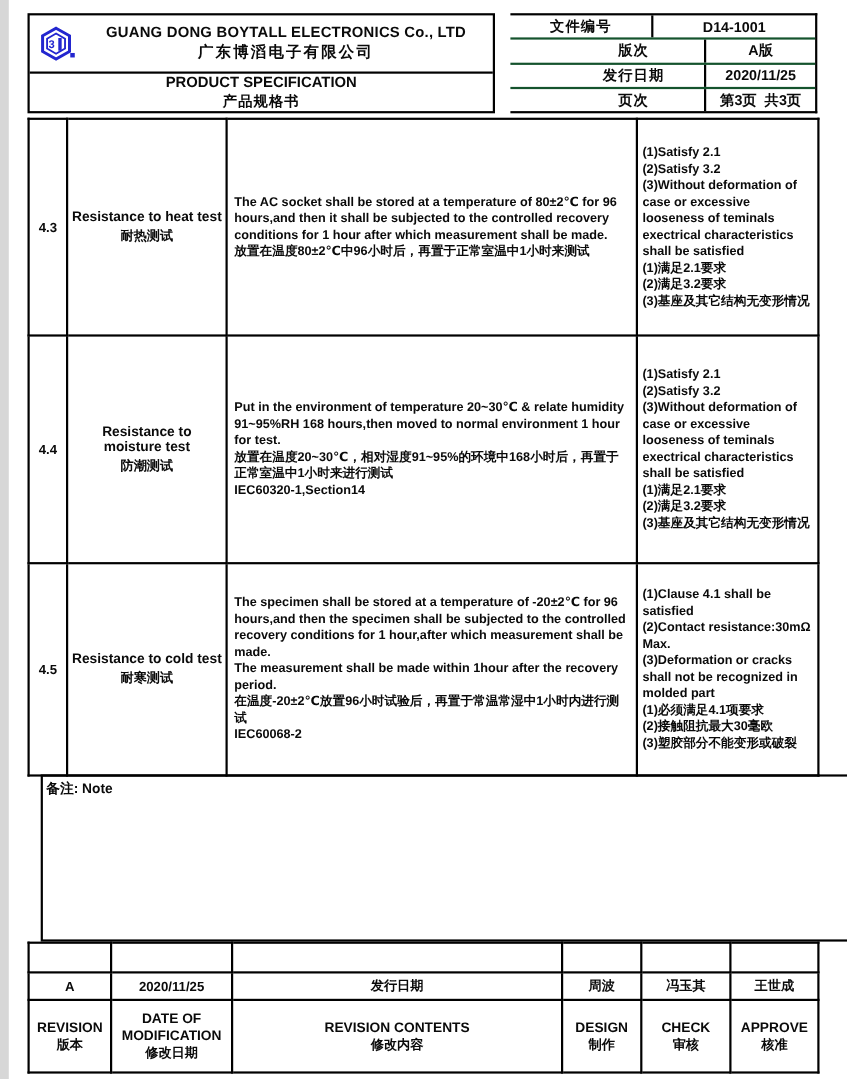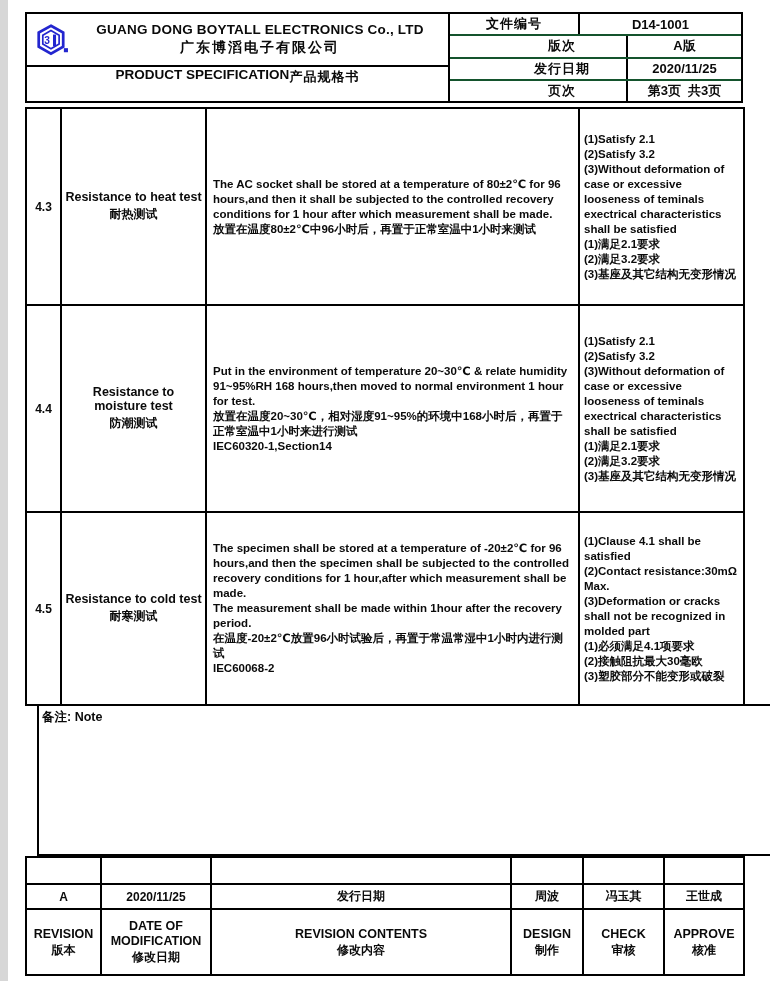--- a/index.html
+++ b/index.html
@@ -12,24 +12,24 @@
   .scan-edge { position: absolute; left: 0; top: 0; width: 8px; height: 981px; background: #d7d7d7; }
 
   
   .header { position: absolute; left: 25px; top: 12px; width: 718px; height: 91px; display: flex; }
   .header-left { width: 425px; height: 100%; border: 2px solid #000; display: flex; flex-direction: column; }
   .company-row { height: 53px; border-bottom: 2px solid #000; display: flex; align-items: center; }
   .logo-wrap { width: 48px; display: flex; justify-content: center; align-items: center; padding-left: 4px; }
   .company-names { flex: 1; text-align: center; padding-right: 3px; }
   .company-en { font-size: 13.5px; font-weight: bold; letter-spacing: .2px; }
   .company-cn { font-size: 14px; font-weight: bold; letter-spacing: 2px; margin-top: 2px; }
-  .title-row { flex: 1; display: flex; flex-direction: row; justify-content: center; text-align: center; }
+  .title-row { flex: 1; display: flex; flex-direction: column; justify-content: center; text-align: center; }
   .title-en { font-size: 13.5px; font-weight: bold; }
   .title-cn { font-size: 13px; font-weight: bold; letter-spacing: 1px; margin-top: 1px; }
-  .header-right { flex: 1; height: 100%; border: 2px solid #000; border-left: none; display: flex; flex-direction: column; }
+  .header-right { flex: 1; height: 100%; border: 2px solid #000; border-left: none; display: flex; flex-direction: column; margin-left: 14px; }
   .meta-row { flex: 1; display: flex; }
   .meta-row + .meta-row { border-top: 2px solid #14532d; padding-left: 48px; }
   .meta-label { width: 130px; border-right: 2px solid #000; display: flex; align-items: center; justify-content: center;
                 font-size: 13px; font-weight: bold; letter-spacing: 1px; }
   .meta-value { flex: 1; display: flex; align-items: center; justify-content: center;
                 font-size: 13px; font-weight: bold; white-space: pre-wrap; }
 
   
   table { border-collapse: collapse; table-layout: fixed; }
   .spec-table { position: absolute; left: 25px; top: 107px; width: 718px; }

